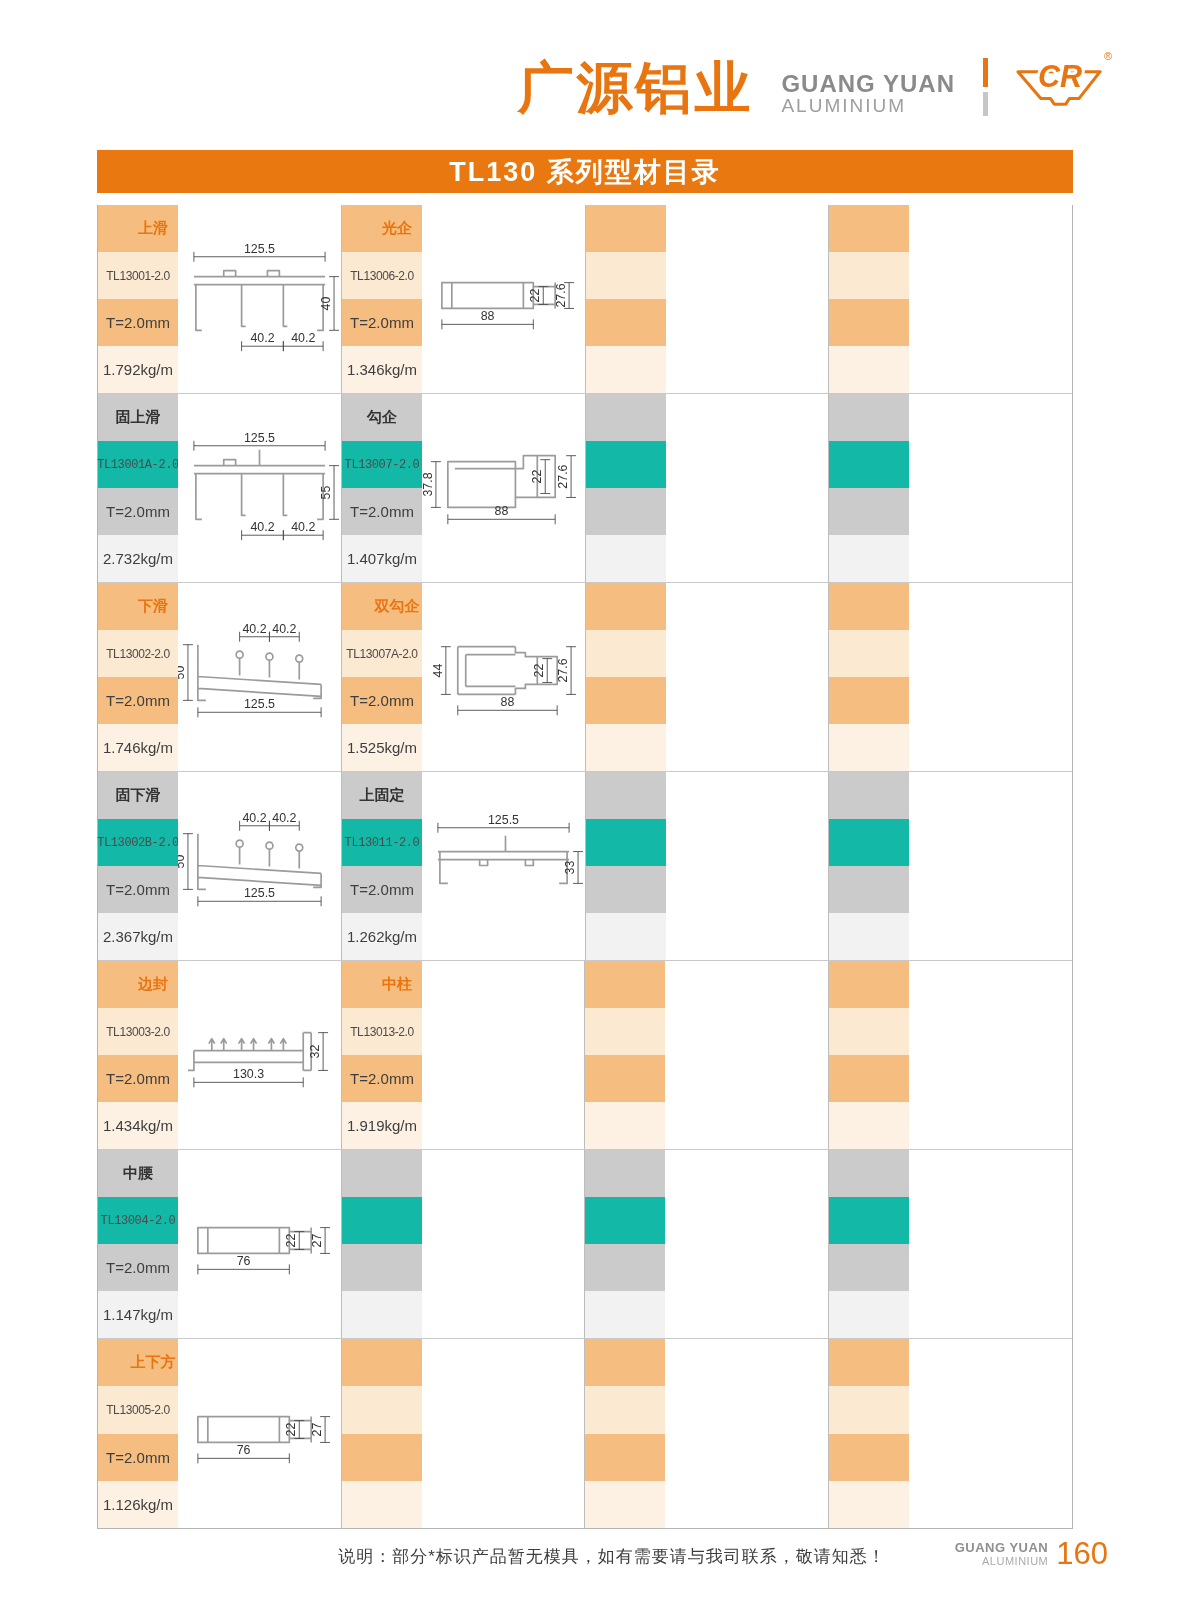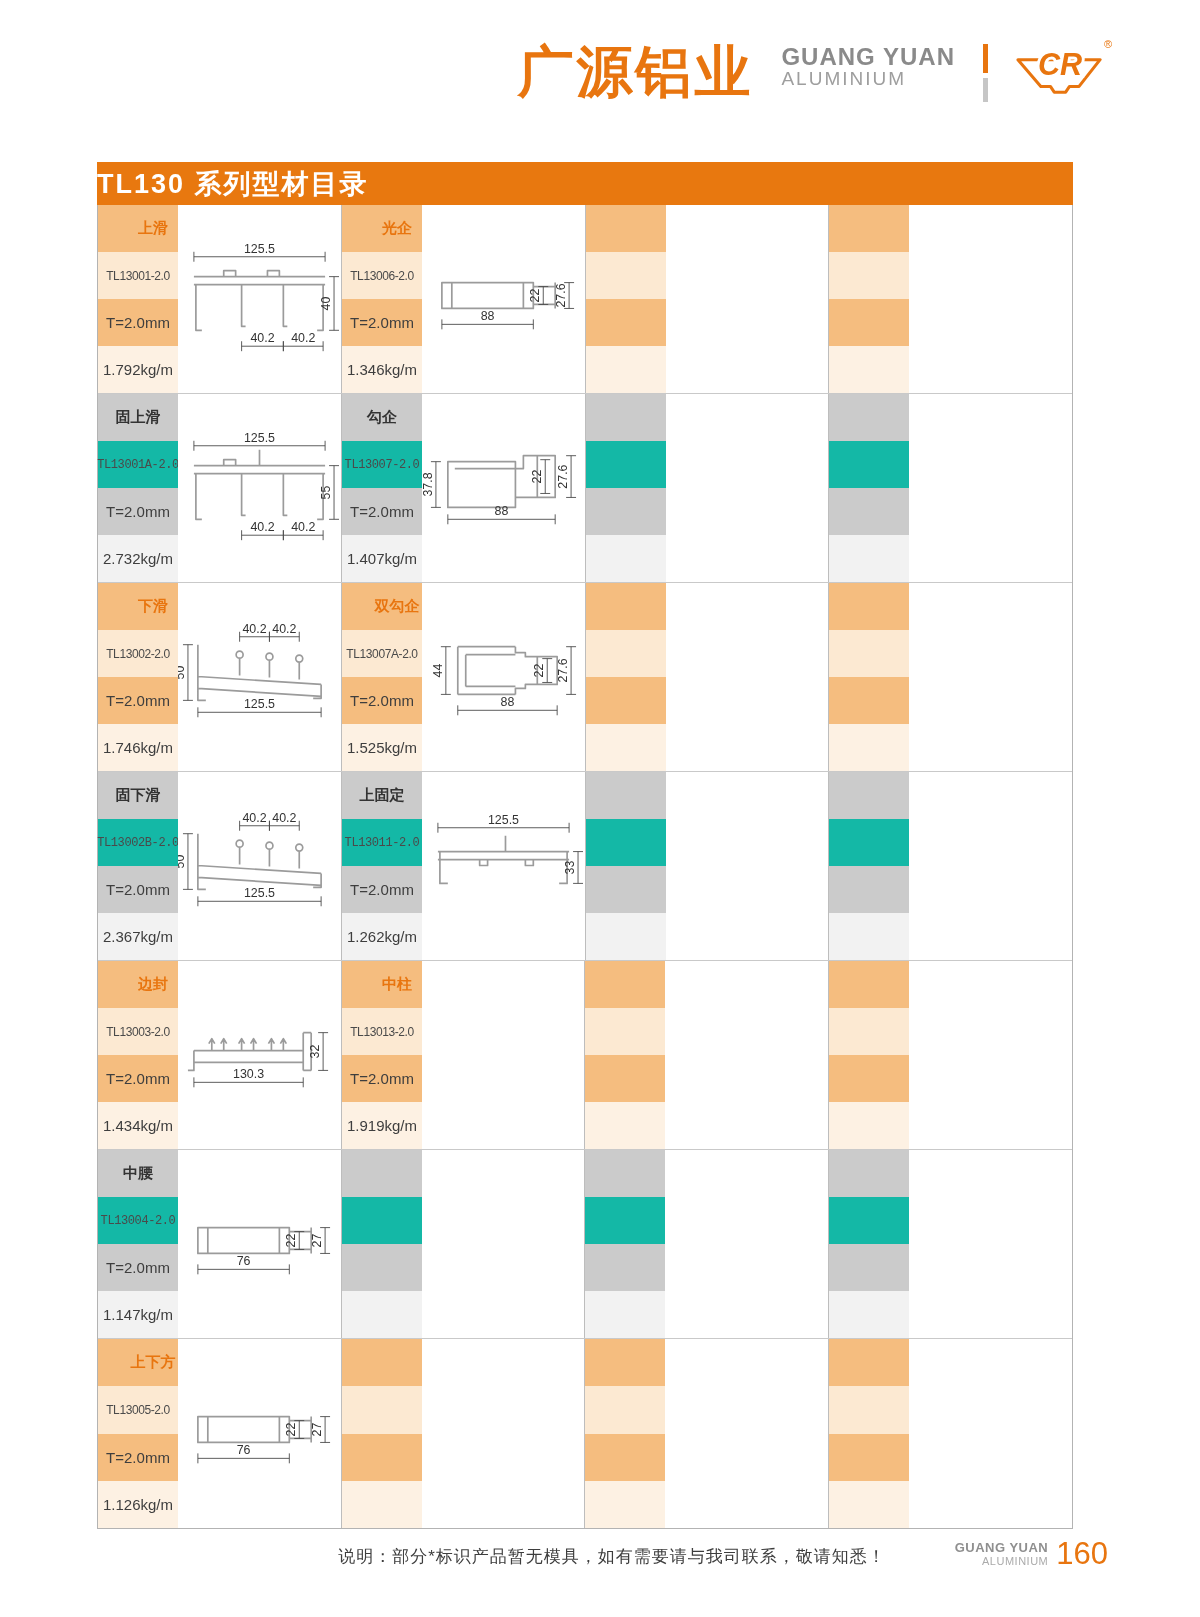--- a/index.html
+++ b/index.html
@@ -1,34 +1,34 @@
 <!DOCTYPE html>
 <html><head>
 <meta charset="utf-8">
 <style>
   * { margin:0; padding:0; box-sizing:border-box; }
   html,body { background:#ffffff; }
   body { width:1200px; height:1617px; font-family:"Liberation Sans", sans-serif; position:relative; }
   .page { position:relative; width:1200px; height:1617px; background:#fff; overflow:hidden; }
 
   
-  .brand-header { position:absolute; top:44px; right:98px; display:flex; align-items:flex-start; gap:28px; height:72px; }
+  .brand-header { position:absolute; top:44px; right:98px; display:flex; align-items:flex-end; gap:28px; height:72px; }
   .brand-cn { color:#E8750F; font-size:56px; font-weight:bold; letter-spacing:3px; line-height:1; }
   .brand-en { display:flex; flex-direction:column; justify-content:center; line-height:1.05; }
   .brand-en-top { color:#8A8A8A; font-size:24px; font-weight:bold; letter-spacing:1px; }
   .brand-en-bottom { color:#9E9E9E; font-size:19px; letter-spacing:2px; }
   .brand-divider { width:5px; height:58px; display:flex; flex-direction:column; gap:5px; }
   .brand-divider .seg-top { flex:1.2; background:#E8750F; }
   .brand-divider .seg-bot { flex:1; background:#C6C6C6; }
   .brand-logo { position:relative; width:86px; height:60px; }
   .brand-logo .reg { position:absolute; top:-6px; right:-10px; font-size:11px; color:#E8750F; }
 
   
-  .title-bar { position:absolute; top:162px; left:97px; width:976px; height:43px; background:#E8780F;
-    display:flex; align-items:center; }
+  .title-bar { position:absolute; top:150px; left:97px; width:976px; height:43px; background:#E8780F;
+    display:flex; align-items:center; justify-content:center; }
   .title-bar span { color:#ffffff; font-size:27px; font-weight:bold; letter-spacing:2px; }
 
   
   .catalog { position:absolute; top:205px; left:97px; width:976px;
     border-left:1px solid #B3B3B3; border-right:1px solid #B3B3B3; border-bottom:1px solid #B3B3B3; }
   .cat-row { display:flex; height:189px; border-bottom:1px solid #C9C9C9; }
   .cat-row:last-child { border-bottom:none; }
   .cell-group { width:244px; display:flex; border-right:1px solid #BDBDBD; background:#fff; }
   .cell-group:last-child { border-right:none; }
   .label-col { width:80px; display:flex; flex-direction:column; }

